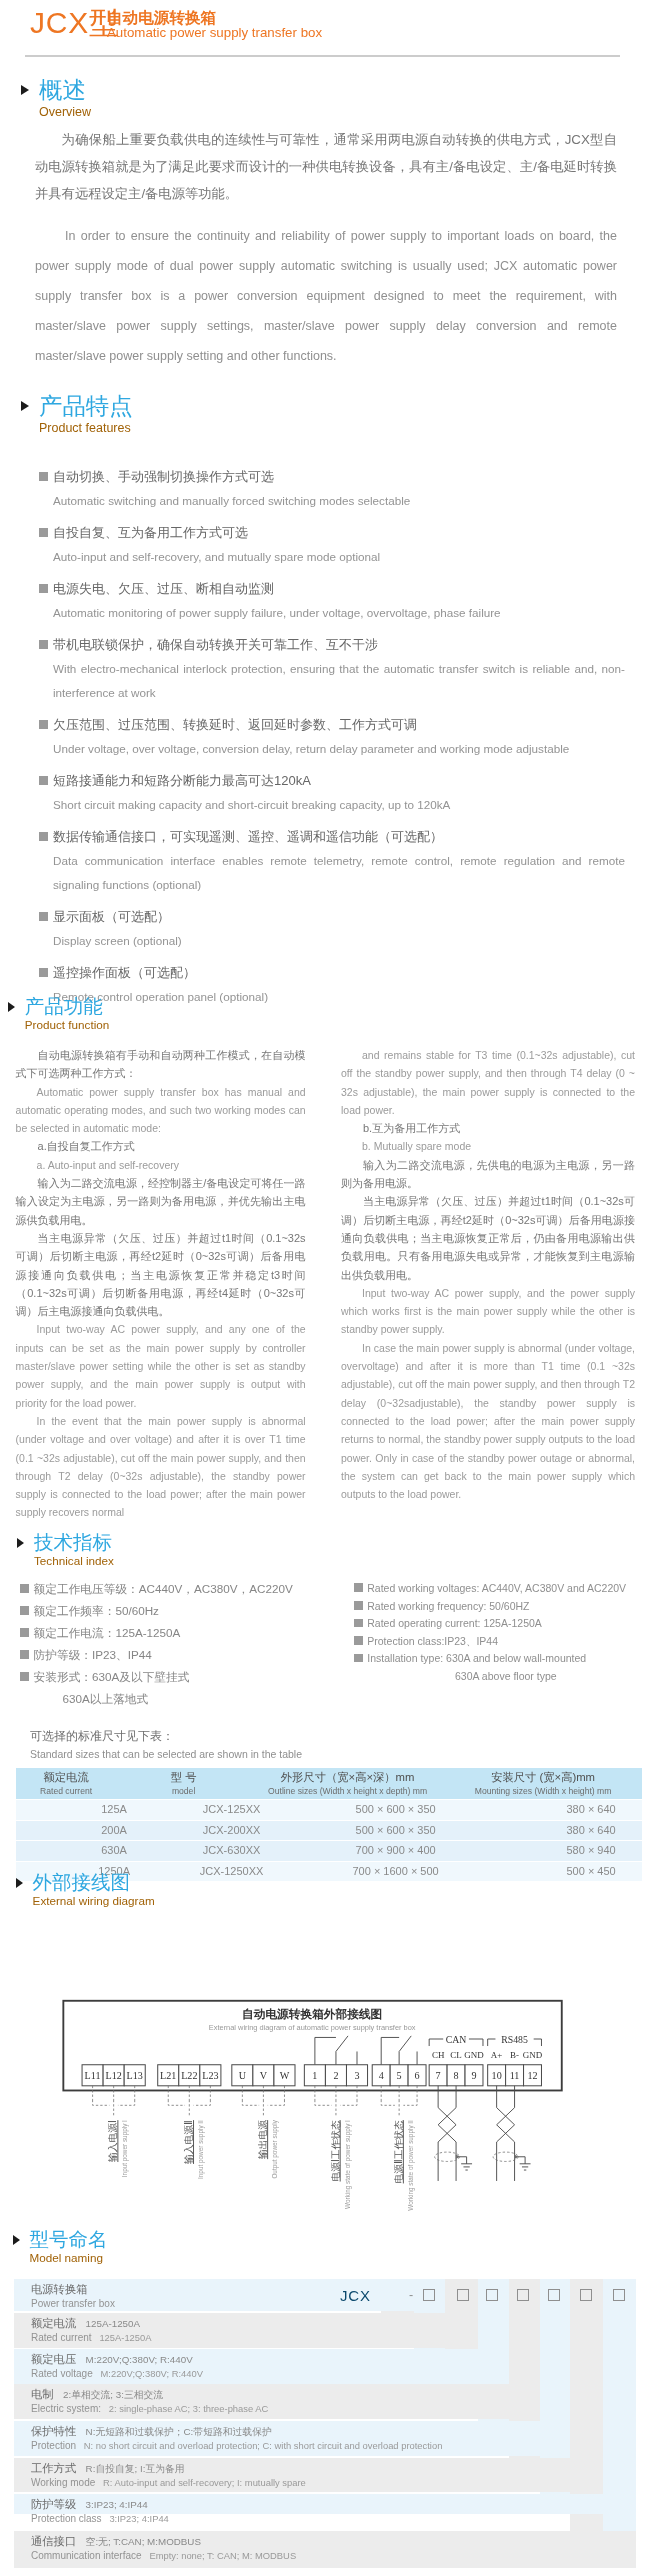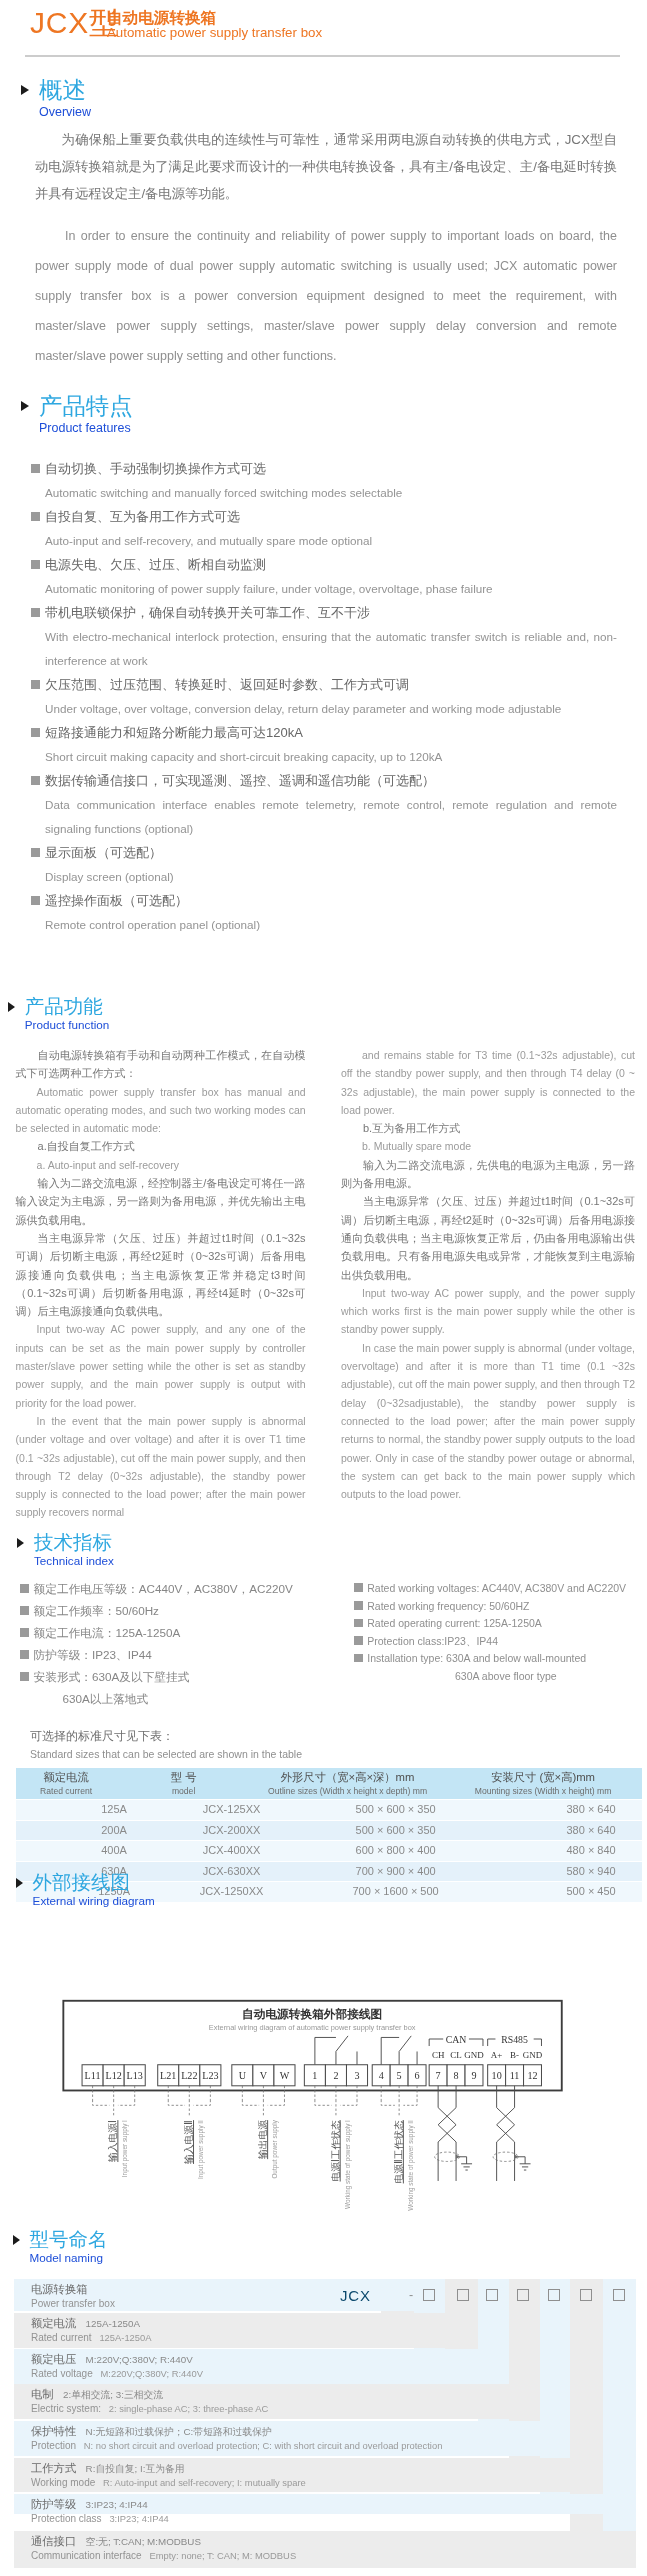--- a/index.html
+++ b/index.html
@@ -9,29 +9,29 @@
   
   .brand{font-size:30px;color:#ee7623;letter-spacing:0.8px;line-height:1;}
   .ptitle-cn{font-size:15.6px;font-weight:bold;color:#ee7623;line-height:1;}
   .ptitle-en{font-size:13.3px;color:#ee7623;line-height:1;}
   .hdr-divider{height:1.6px;background:#cccccc;}
   
   .sechead{position:absolute;display:flex;gap:10px;}
   .tri{width:0;height:0;border-left:8.6px solid #1c1c1c;border-top:5.5px solid transparent;
        border-bottom:5.5px solid transparent;margin-top:7px;flex:0 0 auto;}
   .sec-cn{font-size:23.4px;color:#2ea7e0;line-height:1.05;}
-  .sec-en{font-size:12.5px;color:#1d4ed8;margin-top:2.3px;}
+  .sec-en{font-size:12.5px;color:#a16207;margin-top:2.3px;}
   .sm .tri{margin-top:5.5px;border-left-width:7.8px;}
   .sm .sec-cn{font-size:19.5px;}
   .sm .sec-en{font-size:11.7px;margin-top:1.6px;}
   
   .para-cn{font-size:13.3px;color:#767676;line-height:27px;text-align:justify;text-indent:2em;}
   .para-en{font-size:12.5px;color:#8f8f8f;line-height:30px;text-align:justify;text-indent:2.4em;}
   
-  .feat-item{margin:0;}
+  .feat-item{margin:8px;}
   .feat-cn{font-size:13px;color:#666;line-height:24px;}
   .sq{display:inline-block;width:9.4px;height:9.4px;background:#9a9a9a;margin-right:4.7px;}
   .sq.s{width:8.6px;height:8.6px;}
   .feat-en{font-size:11.7px;color:#949494;line-height:24px;margin-left:14px;width:572px;text-align:justify;}
   
   .fncol p{margin:0;line-height:18.3px;text-align:justify;text-indent:2em;}
   .p-cn{font-size:11px;color:#777;}
   .p-en{font-size:10.5px;color:#9b9b9b;}
   
   .tech-l div{font-size:11.7px;color:#868686;line-height:22px;white-space:nowrap;}
@@ -218,26 +218,20 @@
       <div class="tc">125A</div>
       <div class="tc">JCX-125XX</div>
       <div class="tc">500 × 600 × 350</div>
       <div class="tc">380 × 640</div>
     </div>
     <div class="tbl-row rowB">
       <div class="tc">200A</div>
       <div class="tc">JCX-200XX</div>
       <div class="tc">500 × 600 × 350</div>
       <div class="tc">380 × 640</div>
-    </div>
-    <div class="tbl-row rowA">
-      <div class="tc">400A</div>
-      <div class="tc">JCX-400XX</div>
-      <div class="tc">600 × 800 × 400</div>
-      <div class="tc">480 × 840</div>
     </div>
     <div class="tbl-row rowB">
       <div class="tc">630A</div>
       <div class="tc">JCX-630XX</div>
       <div class="tc">700 × 900 × 400</div>
       <div class="tc">580 × 940</div>
     </div>
     <div class="tbl-row rowA">
       <div class="tc">1250A</div>
       <div class="tc">JCX-1250XX</div>

